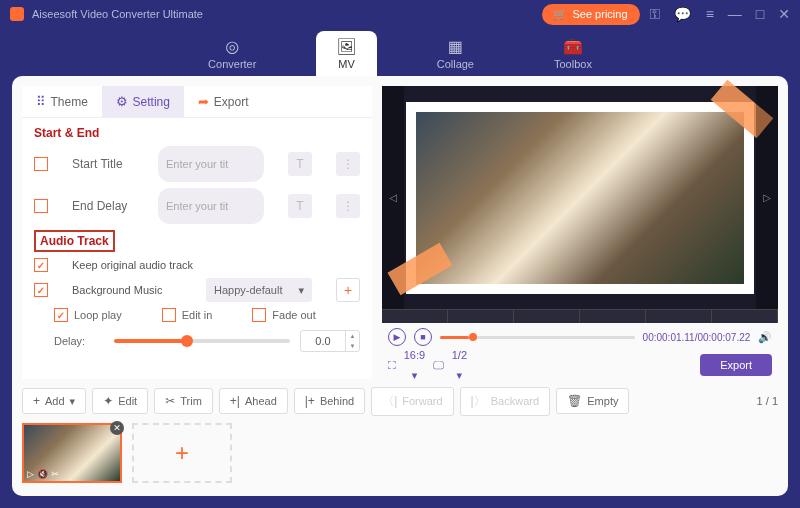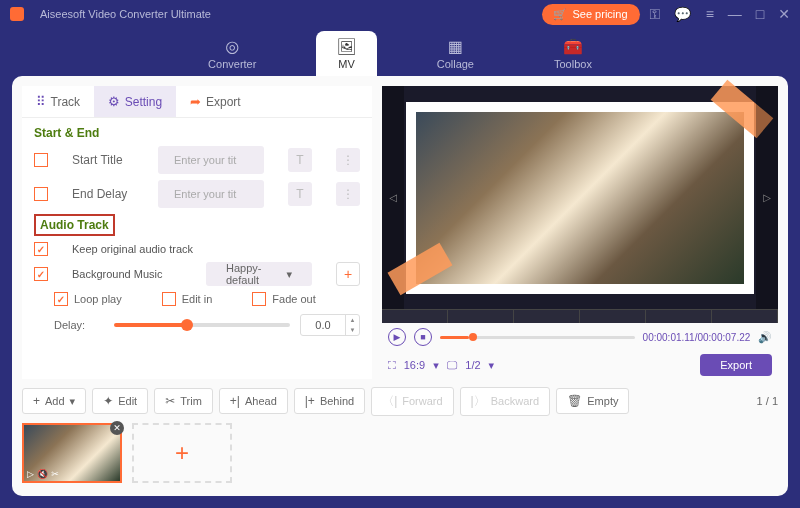--- a/index.html
+++ b/index.html
@@ -1,48 +1,48 @@
 <!DOCTYPE html>
 <html><head>
 <meta charset="utf-8">
 <style>
 * { margin: 0; padding: 0; box-sizing: border-box; font-family: -apple-system, BlinkMacSystemFont, "Segoe UI", Arial, sans-serif; }
 body { width: 800px; height: 508px; background: #2c2e7a; overflow: hidden; }
 
 .titlebar { height: 28px; background: #2c2e7a; display: flex; align-items: center; padding: 0 10px; color: #b8bad8; font-size: 11px; }
 .titlebar .logo { width: 14px; height: 14px; background: #ff6b35; border-radius: 3px; margin-right: 8px; }
-.titlebar .title { flex: 1; margin-left: 8px; }
+.titlebar .title { flex: 1; }
 .titlebar .pricing { background: #ff6b35; color: #fff; padding: 4px 12px; border-radius: 12px; display: flex; align-items: center; gap: 5px; font-size: 11px; margin-right: 10px; }
 .titlebar .ticons { display: flex; gap: 14px; align-items: center; color: #9fa1c9; }
 .titlebar .ticons span { font-size: 14px; cursor: pointer; }
 
 .topnav { height: 48px; background: #2c2e7a; display: flex; align-items: flex-end; justify-content: center; gap: 40px; padding-bottom: 0; }
 .topnav .navitem { display: flex; flex-direction: column; align-items: center; gap: 2px; color: #b8bad8; font-size: 11px; padding: 6px 20px; cursor: pointer; border-radius: 8px 8px 0 0; }
 .topnav .navitem.active { background: #fff; color: #333; }
 .topnav .navitem .nicon { font-size: 16px; }
 
 .workspace { background: #fafafa; height: 420px; border-radius: 10px; margin: 0 12px; padding: 10px; display: flex; flex-direction: column; gap: 8px; }
 
 .upper { display: flex; gap: 10px; height: 300px; }
 .leftpanel { width: 350px; background: #fff; display: flex; flex-direction: column; }
 .tabs { height: 32px; display: flex; border-bottom: 1px solid #eee; }
 .tabs .tab { padding: 0 14px; display: flex; align-items: center; gap: 5px; font-size: 12px; color: #666; cursor: pointer; }
 .tabs .tab.active { background: #ede9f5; color: #6a4cb5; }
 .tabs .tab .ticon { font-size: 13px; }
 
 .settings { padding: 8px 12px; font-size: 12px; color: #555; overflow: hidden; }
-.section-h { font-weight: bold; color: #4d7c0f; margin: 0 0; font-size: 12px; }
+.section-h { font-weight: bold; color: #b91c1c; margin: 0 0; font-size: 12px; }
 .section-h.highlight { border: 2px solid #c0392b; padding: 2px 4px; display: inline-block; }
 .row { display: flex; align-items: center; gap: 24px; margin: 6px 0; }
 .cbx { width: 14px; height: 14px; border: 1.5px solid #ff6b35; display: inline-flex; align-items: center; justify-content: center; }
 .cbx.checked::after { content: "✓"; color: #ff6b35; font-size: 10px; font-weight: bold; }
 .rlabel { width: 62px; font-size: 12px; color: #666; }
-.inputbox { flex: 1; background: #f0ecf3; height: 28px; padding: 0 16px; color: #aaa; font-size: 11px; display: flex; align-items: center; border-radius: 3px; }
+.inputbox { flex: 1; background: #f0ecf3; height: 36px; padding: 0 8px; color: #aaa; font-size: 11px; display: flex; align-items: center; border-radius: 12px; }
 .smbtn { width: 24px; height: 24px; background: #f0ecf3; display: flex; align-items: center; justify-content: center; color: #bbb; border-radius: 3px; font-size: 12px; }
-.dropdown { flex: 1; background: #f0ecf3; height: 24px; padding: 0 20px; display: flex; align-items: center; justify-content: space-between; font-size: 11px; color: #666; border-radius: 3px; }
+.dropdown { flex: 1; background: #f0ecf3; height: 24px; padding: 0 8px; display: flex; align-items: center; justify-content: space-between; font-size: 11px; color: #666; border-radius: 3px; }
 .addbtn { width: 24px; height: 24px; border: 1px solid #ddd; color: #ff6b35; display: flex; align-items: center; justify-content: center; border-radius: 3px; font-size: 14px; }
 .checkrow { display: flex; gap: 40px; margin: 4px 0 8px 20px; text-align: center; }
 .checkitem { display: flex; align-items: center; gap: 6px; font-size: 11px; color: #666; }
 .sliderrow { display: flex; align-items: center; gap: 10px; margin: 8px 0 8px 20px; }
 .slabel { width: 50px; font-size: 11px; color: #666; }
 .slider { flex: 1; height: 4px; background: #ff6b35; position: relative; border-radius: 2px; }
 .slider .thumb { width: 12px; height: 12px; background: #ff6b35; border-radius: 50%; position: absolute; top: -4px; }
 .numbox { width: 60px; height: 22px; border: 1px solid #ddd; display: flex; align-items: center; justify-content: center; font-size: 11px; border-radius: 3px; position: relative; padding-right: 14px; }
 .spinner { position: absolute; right: 0; top: 0; width: 14px; height: 100%; border-left: 1px solid #ddd; display: flex; flex-direction: column; }
 .spinner span { flex: 1; font-size: 6px; display: flex; align-items: center; justify-content: center; color: #888; }
@@ -60,21 +60,21 @@
 .filmstrip { height: 14px; background: #2a2a3a; border-top: 1px solid #444; display: flex; }
 .filmstrip .seg { flex: 1; border-right: 1px solid #444; }
 .controls { height: 28px; display: flex; align-items: center; gap: 8px; padding: 0 6px; font-size: 11px; color: #6a4cb5; }
 .ctrlbtn { width: 18px; height: 18px; border: 1.5px solid #6a4cb5; border-radius: 50%; display: flex; align-items: center; justify-content: center; font-size: 9px; }
 .progressbar { flex: 1; height: 3px; background: #ddd; position: relative; border-radius: 2px; }
 .progressbar .fill { height: 100%; background: #ff6b35; width: 15%; border-radius: 2px; }
 .progressbar .pthumb { width: 8px; height: 8px; background: #ff6b35; border-radius: 50%; position: absolute; top: -3px; left: 15%; }
 .timetext { color: #6a4cb5; font-size: 10px; }
 .controls2 { height: 28px; display: flex; align-items: center; gap: 8px; padding: 0 6px; font-size: 11px; color: #6a4cb5; }
 .exportbtn { margin-left: auto; background: #6a4cb5; color: #fff; padding: 5px 20px; border-radius: 4px; font-size: 11px; }
-.minidrop { display: flex; align-items: center; gap: 8px; font-size: 11px; }
+.minidrop { display: flex; align-items: center; gap: 8px; font-size: 11px; flex-direction: column; }
 
 .toolbar { display: flex; gap: 6px; align-items: center; height: 28px; }
 .tbtn { border: 1px solid #ddd; background: #fff; padding: 5px 10px; border-radius: 3px; display: flex; align-items: center; gap: 5px; font-size: 11px; color: #666; cursor: pointer; }
 .tbtn.disabled { color: #ccc; }
 .tbtn .ti { font-size: 12px; }
 .pagecount { margin-left: auto; font-size: 11px; color: #666; }
 
 .thumbs { display: flex; gap: 10px; height: 64px; }
 .thumb1 { width: 100px; height: 60px; border: 2px solid #ff6b35; position: relative; background: linear-gradient(135deg,#3a4a5a,#8b7355,#f5e8d0,#2a3a2a); }
 .thumb1 .close { position: absolute; top: -4px; right: -4px; width: 14px; height: 14px; background: #555; border-radius: 50%; color: #fff; font-size: 9px; display: flex; align-items: center; justify-content: center; }
@@ -120,21 +120,21 @@
   </div>
 </div>
 
 <div class="workspace">
   <div class="upper">
 
     <div class="leftpanel">
       <div class="tabs">
         <div class="tab">
             <span class="ticon" style="color:#6a4cb5">⠿</span>
-            <span>Track</span>
+            <span>Theme</span>
           </div>
         <div class="tab active">
             <span class="ticon">⚙</span>
             <span>Setting</span>
           </div>
         <div class="tab">
             <span class="ticon" style="color:#ff6b35">➦</span>
             <span>Export</span>
           </div>
       </div>

